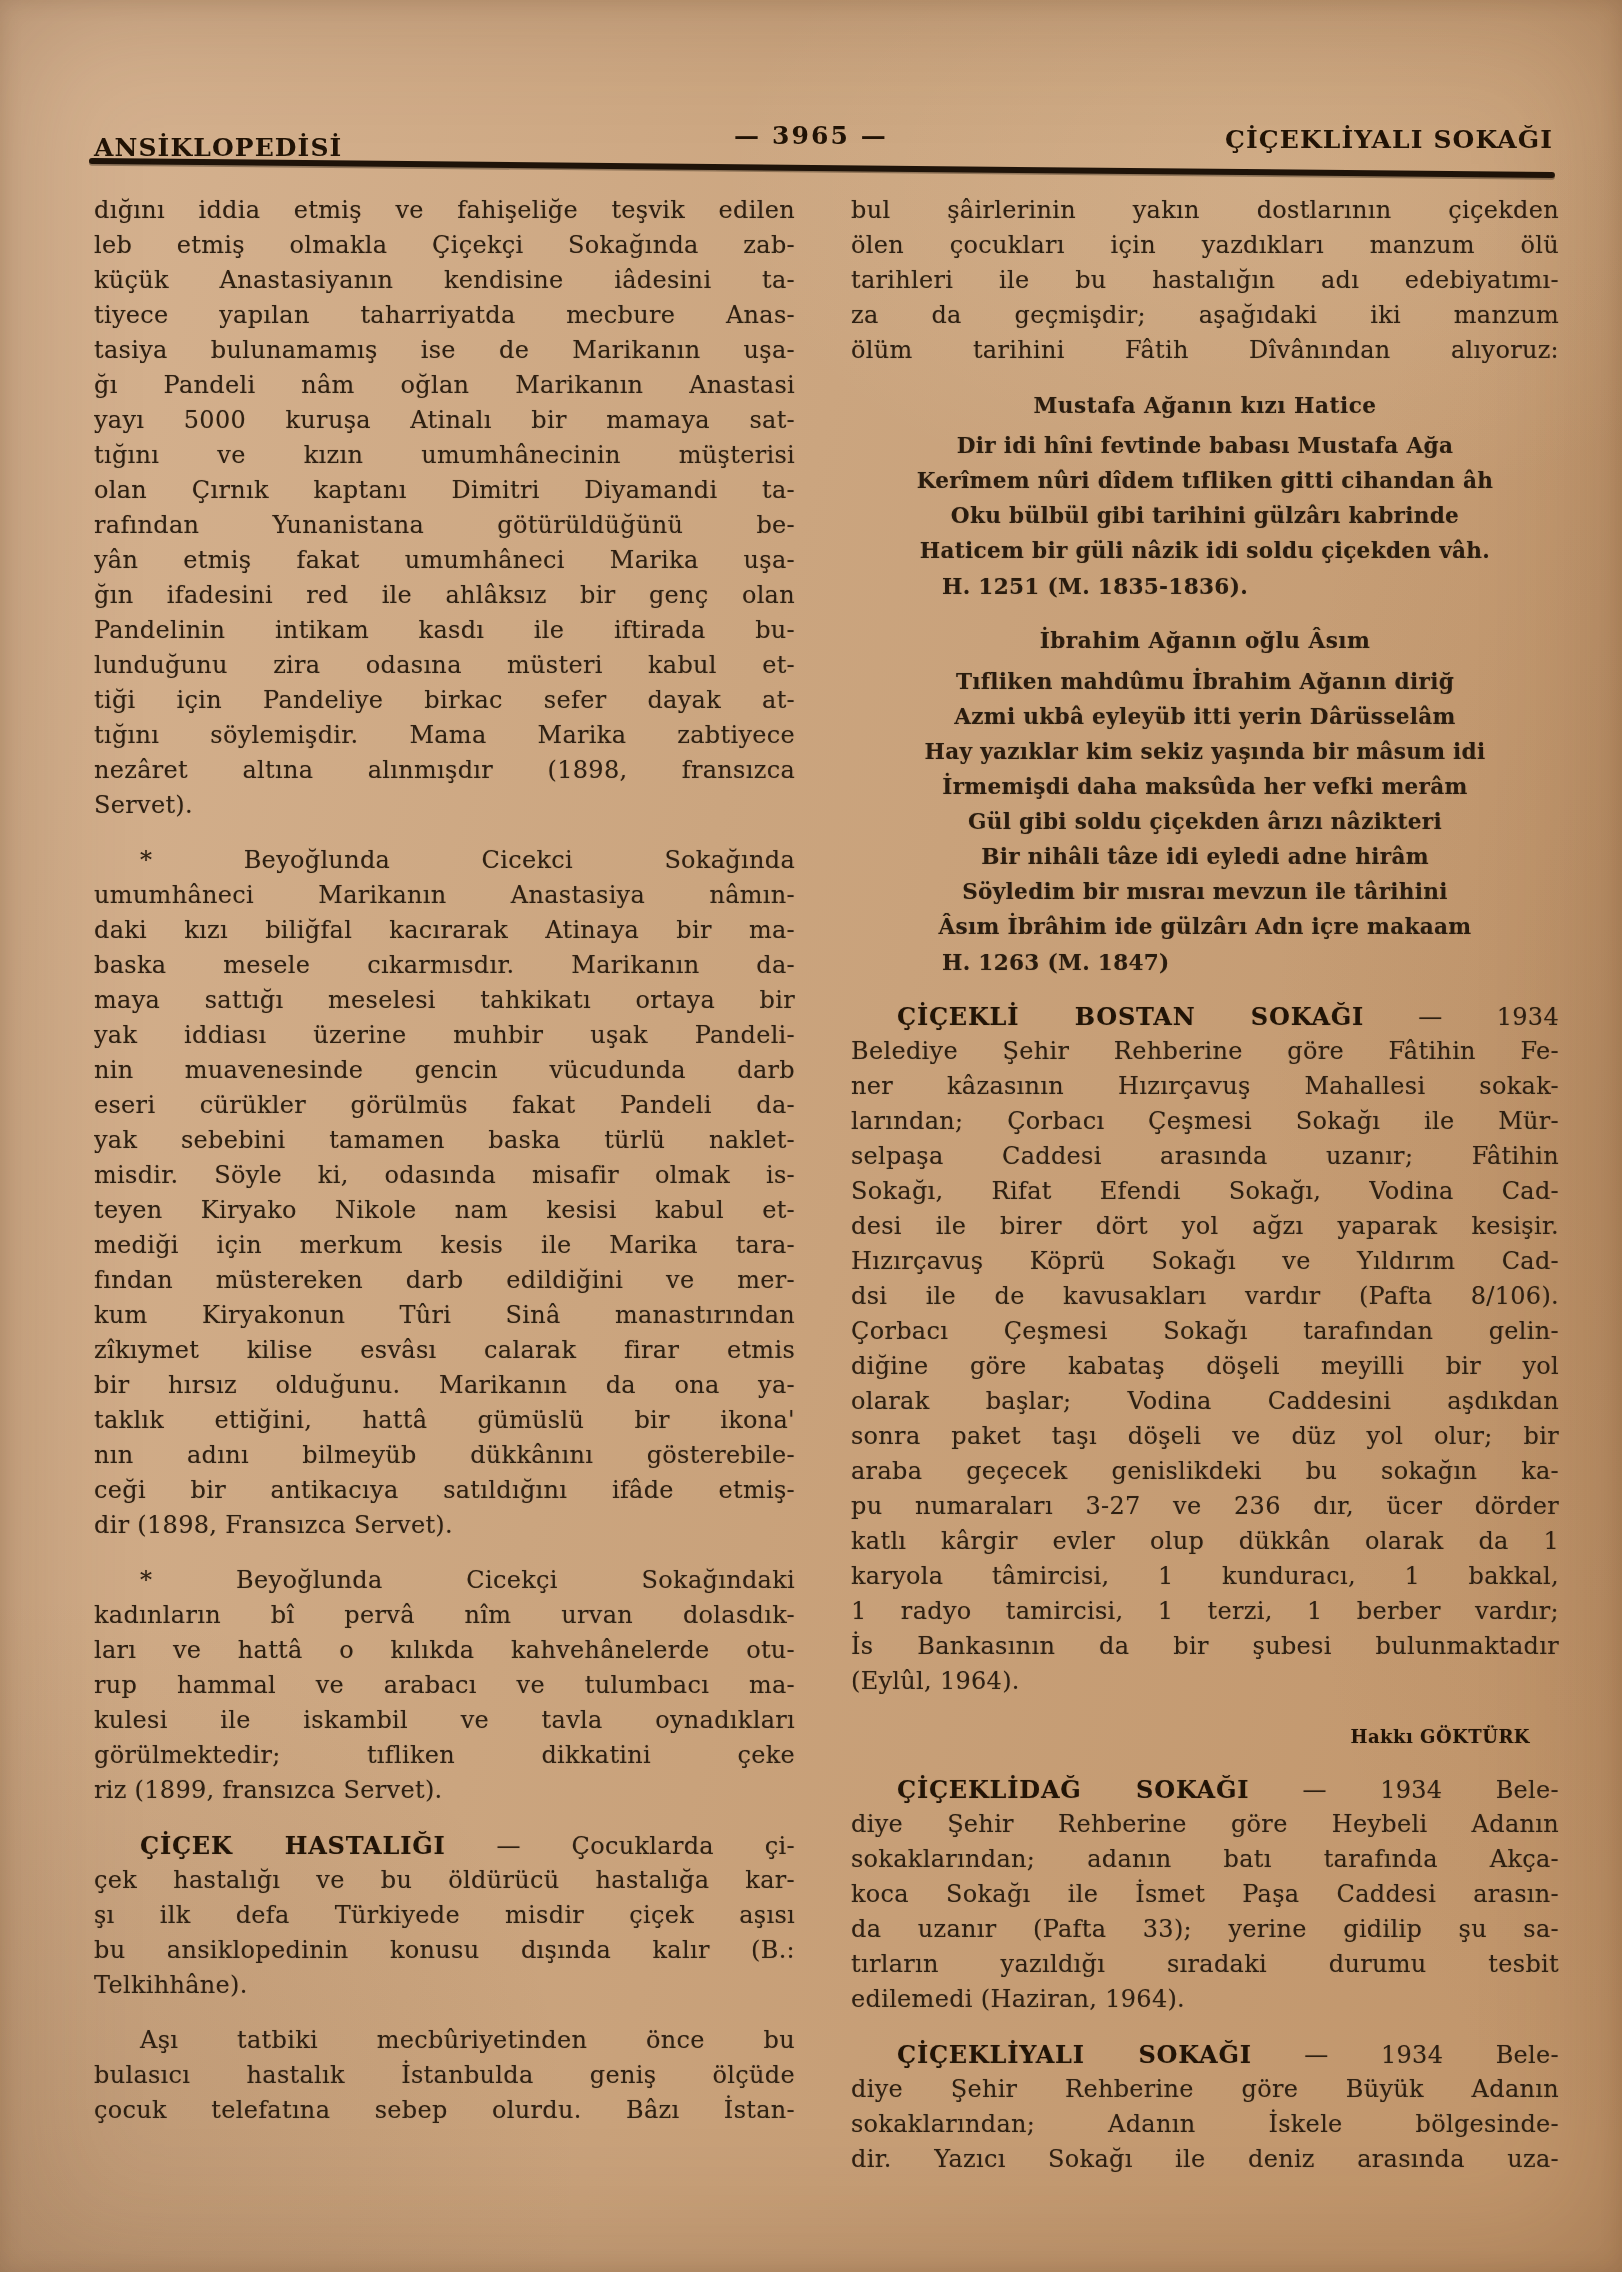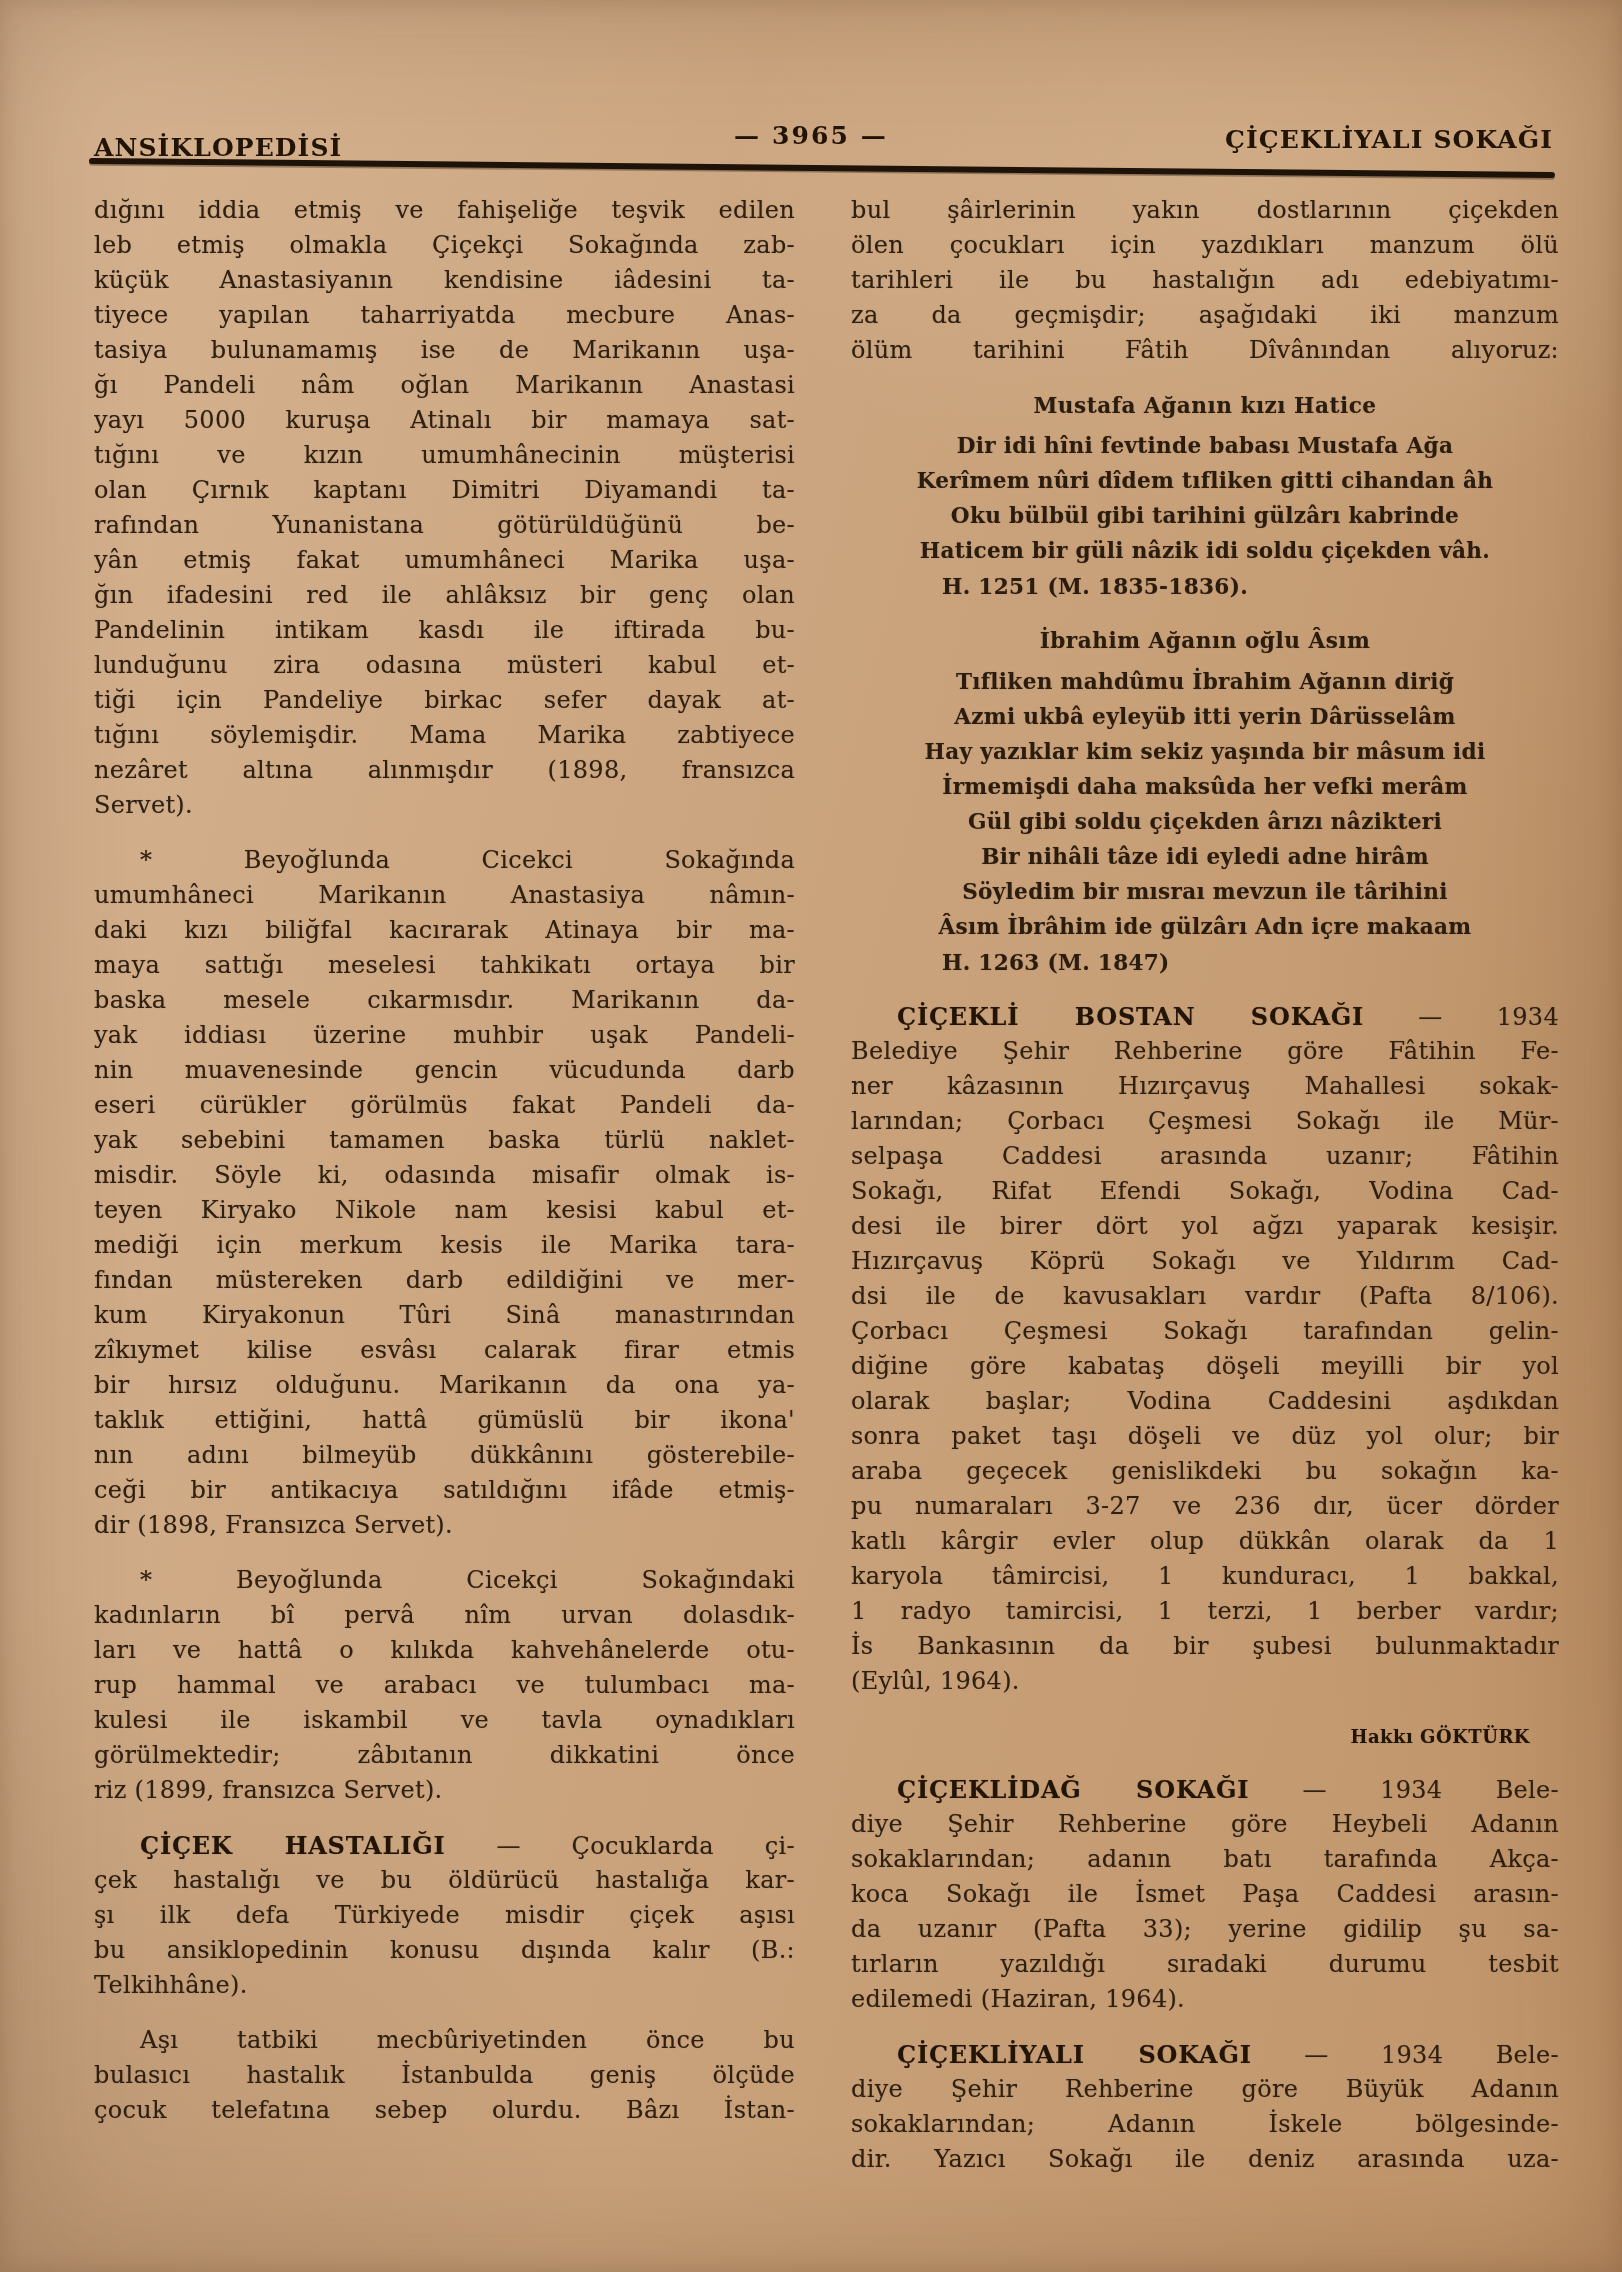--- a/index.html
+++ b/index.html
@@ -75,22 +75,22 @@
         <div class="line">lunduğunu zira odasına müsteri kabul et-</div>
         <div class="line">tiği için Pandeliye birkac sefer dayak at-</div>
         <div class="line">tığını söylemişdir. Mama Marika zabtiyece</div>
         <div class="line">nezâret altına alınmışdır (1898, fransızca</div>
         <div class="line">Servet).</div>
       </div>
       <div class="para indent ragged">
         <div class="line">* Beyoğlunda Cicekci Sokağında</div>
         <div class="line">umumhâneci Marikanın Anastasiya nâmın-</div>
         <div class="line">daki kızı biliğfal kacırarak Atinaya bir ma-</div>
+        <div class="line">baska mesele cıkarmısdır. Marikanın da-</div>
         <div class="line">maya sattığı meselesi tahkikatı ortaya bir</div>
-        <div class="line">baska mesele cıkarmısdır. Marikanın da-</div>
         <div class="line">yak iddiası üzerine muhbir uşak Pandeli-</div>
         <div class="line">nin muavenesinde gencin vücudunda darb</div>
         <div class="line">eseri cürükler görülmüs fakat Pandeli da-</div>
         <div class="line">yak sebebini tamamen baska türlü naklet-</div>
         <div class="line">misdir. Söyle ki, odasında misafir olmak is-</div>
         <div class="line">teyen Kiryako Nikole nam kesisi kabul et-</div>
         <div class="line">mediği için merkum kesis ile Marika tara-</div>
         <div class="line">fından müstereken darb edildiğini ve mer-</div>
         <div class="line">kum Kiryakonun Tûri Sinâ manastırından</div>
         <div class="line">zîkıymet kilise esvâsı calarak firar etmis</div>
@@ -99,21 +99,21 @@
         <div class="line">nın adını bilmeyüb dükkânını gösterebile-</div>
         <div class="line">ceği bir antikacıya satıldığını ifâde etmiş-</div>
         <div class="line">dir (1898, Fransızca Servet).</div>
       </div>
       <div class="para indent ragged">
         <div class="line">* Beyoğlunda Cicekçi Sokağındaki</div>
         <div class="line">kadınların bî pervâ nîm urvan dolasdık-</div>
         <div class="line">ları ve hattâ o kılıkda kahvehânelerde otu-</div>
         <div class="line">rup hammal ve arabacı ve tulumbacı ma-</div>
         <div class="line">kulesi ile iskambil ve tavla oynadıkları</div>
-        <div class="line">görülmektedir; zâbıtanın dikkatini önce</div>
+        <div class="line">görülmektedir; tıfliken dikkatini çeke</div>
         <div class="line">riz (1899, fransızca Servet).</div>
       </div>
       <div class="para indent ragged">
         <div class="line"><b>ÇİÇEK HASTALIĞI</b> — Çocuklarda çi-</div>
         <div class="line">çek hastalığı ve bu öldürücü hastalığa kar-</div>
         <div class="line">şı ilk defa Türkiyede misdir çiçek aşısı</div>
         <div class="line">bu ansiklopedinin konusu dışında kalır (B.:</div>
         <div class="line">Telkihhâne).</div>
       </div>
       <div class="para indent">

